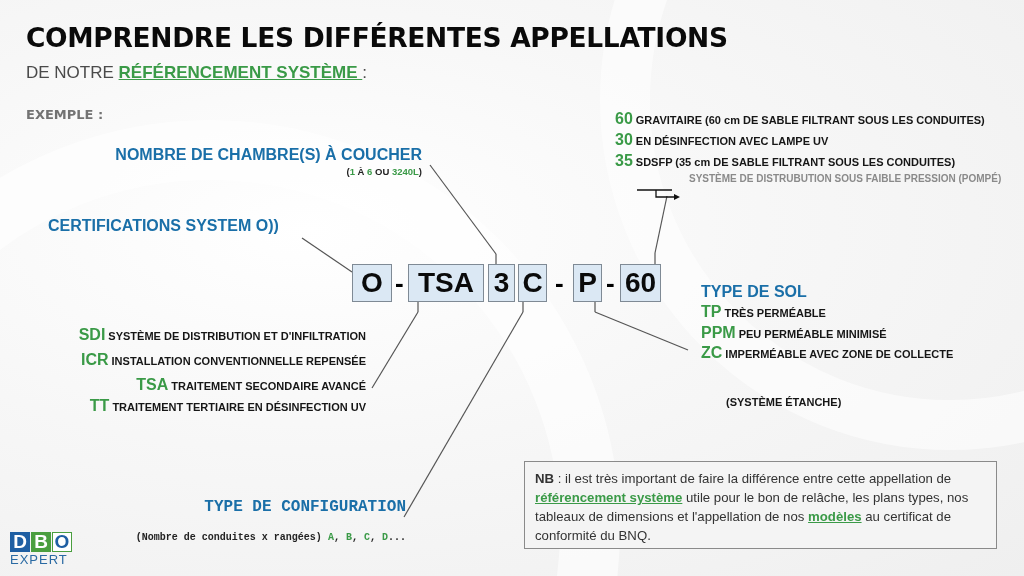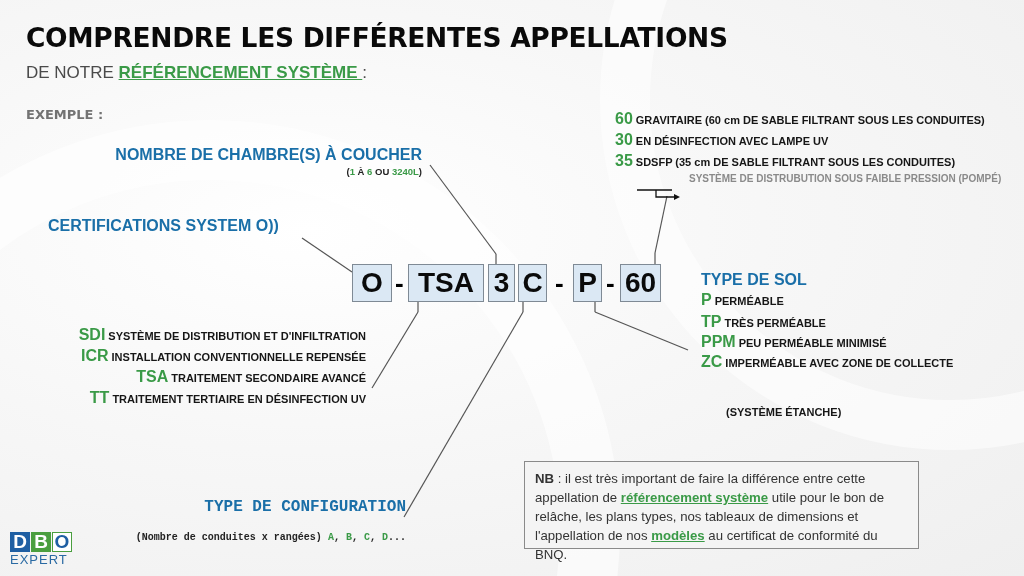--- a/index.html
+++ b/index.html
@@ -21,21 +21,21 @@
   .green { color:#3a9a47; font-weight:bold; }
   .item { font-size:11px; font-weight:bold; color:#161616; white-space:nowrap; }
   .item .code { font-size:16px; color:#3a9a47; font-weight:bold; margin-right:3px; }
   .code-box {
     position:absolute; top:264px; height:38px; background:#dbe8f4; border:1.5px solid #7f8a95;
     font-size:28px; font-weight:bold; color:#0a0a0a; display:flex; align-items:center; justify-content:center;
     box-sizing:border-box;
   }
   .dash { position:absolute; top:264px; height:38px; font-size:26px; font-weight:bold; display:flex; align-items:center; }
   .note {
-    left:524px; top:461px; width:395px; height:88px; box-sizing:border-box;
+    left:524px; top:461px; width:473px; height:88px; box-sizing:border-box;
     background:#f4f4f4; border:1.5px solid #8a8a8a; padding:7px 10px;
     font-size:13.2px; line-height:19px; color:#333;
   }
   .note .ul { color:#3a9a47; font-weight:bold; text-decoration:underline; }
   .logo { left:10px; top:532px; }
   .logo .row { display:flex; }
   .logo .lt { width:20px; height:20px; color:#fff; font-size:19px; font-weight:bold; display:flex; align-items:center; justify-content:center; box-sizing:border-box; }
   .logo .expert { font-size:13px; color:#2a6aa3; letter-spacing:1px; margin-top:0px; }
   svg.lines { position:absolute; left:0; top:0; }
 </style>
@@ -93,42 +93,41 @@
 <div class="code-box" style="left:408px;width:76px;">TSA</div>
 <div class="code-box" style="left:488px;width:27px;">3</div>
 <div class="code-box" style="left:518px;width:29px;">C</div>
 <div class="dash" style="left:555px;">-</div>
 <div class="code-box" style="left:573px;width:29px;">P</div>
 <div class="dash" style="left:606px;">-</div>
 <div class="code-box" style="left:620px;width:41px;">60</div>
 
 <div class="abs" style="left:40px;top:325px;width:326px;text-align:right;">
   <div class="item" style="line-height:20px;"><span class="code">SDI</span><span>SYSTÈME DE DISTRIBUTION ET D'INFILTRATION</span></div>
-  <div class="item" style="line-height:20px;"><span class="code">ICR</span><span>INSTALLATION CONVENTIONNELLE REPENSÉE</span></div>
+  <div class="item" style="line-height:28px;"><span class="code">ICR</span><span>INSTALLATION CONVENTIONNELLE REPENSÉE</span></div>
   <div class="item" style="line-height:20px;"><span class="code">TSA</span><span>TRAITEMENT SECONDAIRE AVANCÉ</span></div>
   <div class="item" style="line-height:20px;"><span class="code">TT</span><span>TRAITEMENT TERTIAIRE EN DÉSINFECTION UV</span></div>
 </div>
 
 <div class="abs" style="left:116px;top:498px;width:290px;text-align:right;font-family:Liberation Mono, monospace;">
   <div class="heading">TYPE DE CONFIGURATION</div>
   <div style="font-size:10px;font-weight:bold;color:#222;margin-top:16px;white-space:nowrap;">
     <span>(Nombre de conduites x rangées) </span><span class="green">A</span><span>, </span><span class="green">B</span><span>, </span><span class="green">C</span><span>, </span><span class="green">D</span><span>...</span>
   </div>
 </div>
 
 <div class="abs" style="left:615px;top:109px;">
   <div class="item" style="line-height:20px;"><span class="code">60</span><span>GRAVITAIRE (60 cm DE SABLE FILTRANT SOUS LES CONDUITES)</span></div>
   <div class="item" style="line-height:20px;"><span class="code">30</span><span>EN DÉSINFECTION AVEC LAMPE UV</span></div>
   <div class="item" style="line-height:20px;"><span class="code">35</span><span>SDSFP</span><span> (35 cm DE SABLE FILTRANT SOUS LES CONDUITES)</span></div>
   <div style="margin-left:42px;font-size:10px;font-weight:bold;color:#8a8a8a;margin-top:1px;white-space:nowrap;padding-left:32px;">SYSTÈME DE DISTRUBUTION SOUS FAIBLE PRESSION (POMPÉ)</div>
 </div>
 
-<div class="abs" style="left:701px;top:271px;">
+<div class="abs" style="left:701px;top:283px;">
   <div class="heading" style="margin-bottom:1px;">TYPE DE SOL</div>
-  <div class="item" style="line-height:20.5px;"><span class="code">P</span><span>PERMÉABLE</span></div>
   <div class="item" style="line-height:20.5px;"><span class="code">TP</span><span>TRÈS PERMÉABLE</span></div>
   <div class="item" style="line-height:17px;"><span class="code">PPM</span><span>PEU PERMÉABLE MINIMISÉ</span></div>
   <div class="item" style="line-height:20.5px;"><span class="code">ZC</span><span>IMPERMÉABLE AVEC ZONE DE COLLECTE</span></div>
   <div class="item" style="margin-left:25px;line-height:13px;margin-top:32px;">(SYSTÈME ÉTANCHE)</div>
 </div>
 
 <div class="abs note">
   <b>NB</b><span> : il est très important de faire la différence entre cette appellation de </span><span class="ul">référencement système</span><span> utile pour le bon de relâche, les plans types, nos tableaux de dimensions et l'appellation de nos </span><span class="ul">modèles</span><span> au certificat de conformité du BNQ.</span>
 </div>
 

